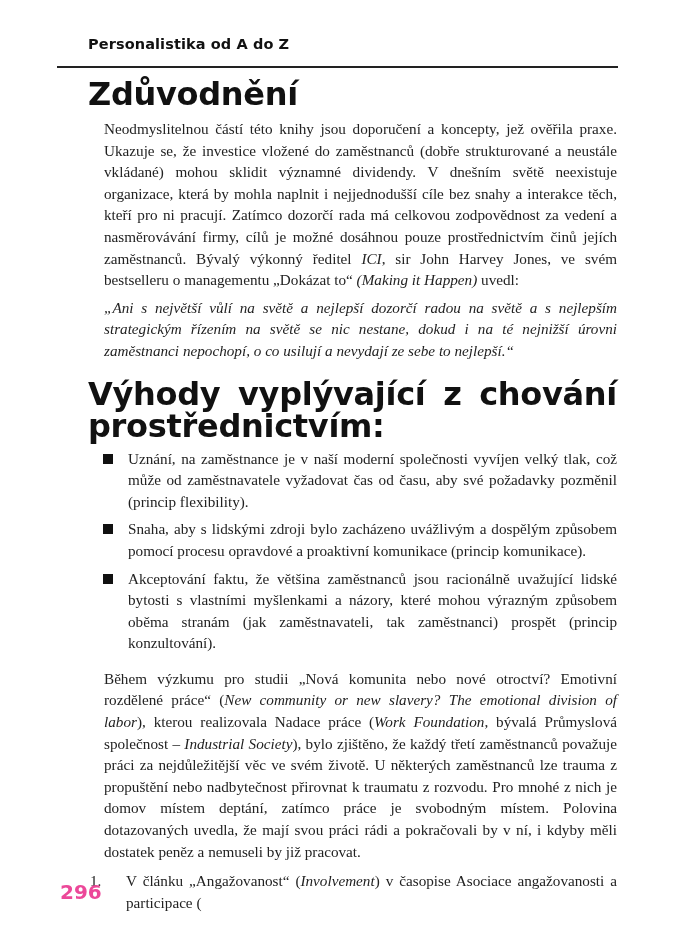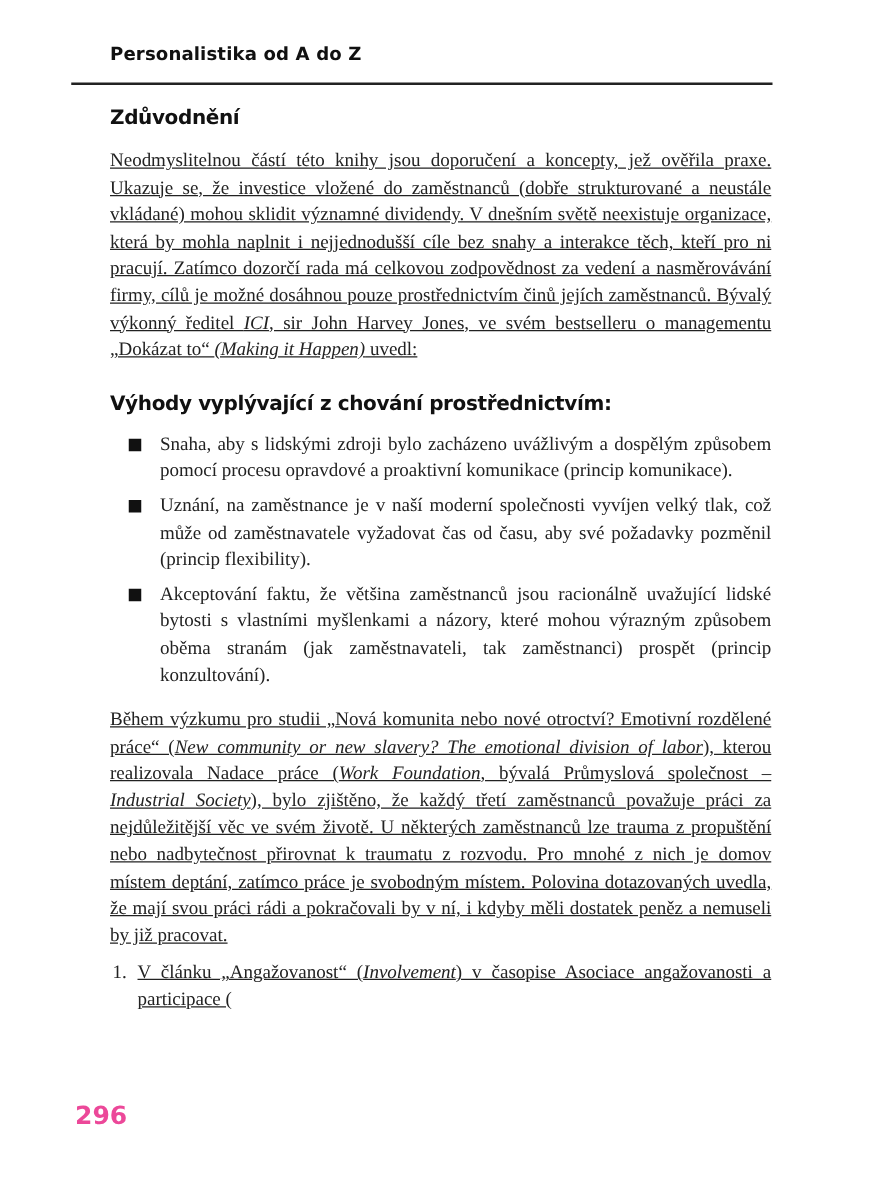--- a/index.html
+++ b/index.html
@@ -10,25 +10,25 @@
     font-family: "DejaVu Sans", sans-serif; font-weight: bold; font-size: 14.5px;
     letter-spacing: 0.1px; color: #111;
   }
   .rule { position: absolute; left: 57px; top: 66px; width: 561px; height: 2px; background: #222; }
   .content {
     position: absolute; left: 88px; top: 78px; width: 529px;
     font-family: "Liberation Serif", "DejaVu Serif", serif; font-size: 15.2px; line-height: 21.6px;
     color: #222; text-align: justify; hyphens: manual;
   }
   h2 {
-    font-family: "DejaVu Sans", sans-serif; font-weight: bold; font-size: 16px;
+    font-family: "DejaVu Sans", sans-serif; font-weight: bold; font-size: 32px;
     margin: 0 0 8px 0; line-height: 32px; color: #111; letter-spacing: -0.3px;
   }
   h2.second { margin-top: 16px; margin-bottom: 6px; }
-  p { margin: 0 0 6px 0; text-decoration: underline; }
+  p { margin: 0 0 6px 16px; }
   p.quote { font-style: italic; margin-top: 6px; }
   ul.bullets { list-style: none; margin: 0 0 14px 0; padding: 0 0 0 40px; }
   ul.bullets li { position: relative; margin-bottom: 6px; }
   ul.bullets li .bullet {
     position: absolute; left: -25px; top: 6px; width: 10px; height: 10px; background: #111;
   }
   ol.numbered { list-style: none; margin: 8px 0 0 0; padding: 0 0 0 22px; }
   ol.numbered li { position: relative; }
   ol.numbered li .num { position: absolute; left: -20px; top: 0; }
   .page-number {
@@ -40,25 +40,26 @@
 </head>
 <body>
 
 <div class="page">
   <div class="running-header">Personalistika od A do Z</div>
   <div class="rule"></div>
 
   <div class="content">
     <h2>Zdůvodnění</h2>
     <p><span>Neodmyslitelnou částí této knihy jsou doporučení a koncepty, jež ověřila praxe. Ukazuje se, že investice vložené do zaměstnanců (dobře strukturované a neustále vkládané) mohou sklidit významné dividendy. V dnešním světě neexistuje organizace, která by mohla naplnit i nejjednodušší cíle bez snahy a interakce těch, kteří pro ni pracují. Zatímco dozorčí rada má celkovou zodpovědnost za vedení a nasměrovávání firmy, cílů je možné dosáhnou pouze prostřednictvím činů jejích zaměstnanců. Bývalý výkonný ředitel </span><em>ICI</em><span>, sir John Harvey Jones, ve svém bestselleru o managementu „Dokázat to“ </span><em>(Making it Happen)</em><span> uvedl:</span></p>
+    <p class="quote">„Ani s největší vůlí na světě a nejlepší dozorčí radou na světě a s nejlepším strategickým řízením na světě se nic nestane, dokud i na té nejnižší úrovni zaměstnanci nepochopí, o co usilují a nevydají ze sebe to nejlepší.“</p>
 
     <h2 class="second">Výhody vyplývající z chování prostřednictvím:</h2>
     <ul class="bullets">
+      <li><span class="bullet"></span><span>Uznání, na zaměstnance je v naší moderní společnosti vyvíjen velký tlak, což může od zaměstnavatele vyžadovat čas od času, aby své požadavky pozměnil (princip flexibility).</span></li>
       <li><span class="bullet"></span><span>Snaha, aby s lidskými zdroji bylo zacházeno uvážlivým a dospělým způsobem pomocí procesu opravdové a proaktivní komunikace (princip komunikace).</span></li>
-      <li><span class="bullet"></span><span>Uznání, na zaměstnance je v naší moderní společnosti vyvíjen velký tlak, což může od zaměstnavatele vyžadovat čas od času, aby své požadavky pozměnil (princip flexibility).</span></li>
       <li><span class="bullet"></span><span>Akceptování faktu, že většina zaměstnanců jsou racionálně uvažující lidské bytosti s vlastními myšlenkami a názory, které mohou výrazným způsobem oběma stranám (jak zaměstnavateli, tak zaměstnanci) prospět (princip konzultování).</span></li>
     </ul>
 
     <p><span>Během výzkumu pro studii „Nová komunita nebo nové otroctví? Emotivní rozdělené práce“ (</span><em>New community or new slavery? The emotional division of labor</em><span>), kterou realizovala Nadace práce (</span><em>Work Foundation</em><span>, bývalá Průmyslová společnost – </span><em>Industrial Society</em><span>), bylo zjištěno, že každý třetí zaměstnanců považuje práci za nejdůležitější věc ve svém životě. U některých zaměstnanců lze trauma z propuštění nebo nadbytečnost přirovnat k traumatu z rozvodu. Pro mnohé z nich je domov místem deptání, zatímco práce je svobodným místem. Polovina dotazovaných uvedla, že mají svou práci rádi a pokračovali by v ní, i kdyby měli dostatek peněz a nemuseli by již pracovat.</span></p>
 
 
     <ol class="numbered">
       <li>
         <span class="num">1.</span>
         <p><span>V článku „Angažovanost“ (</span><em>Involvement</em><span>) v časopise Asociace angažovanosti a participace (</span></p>

